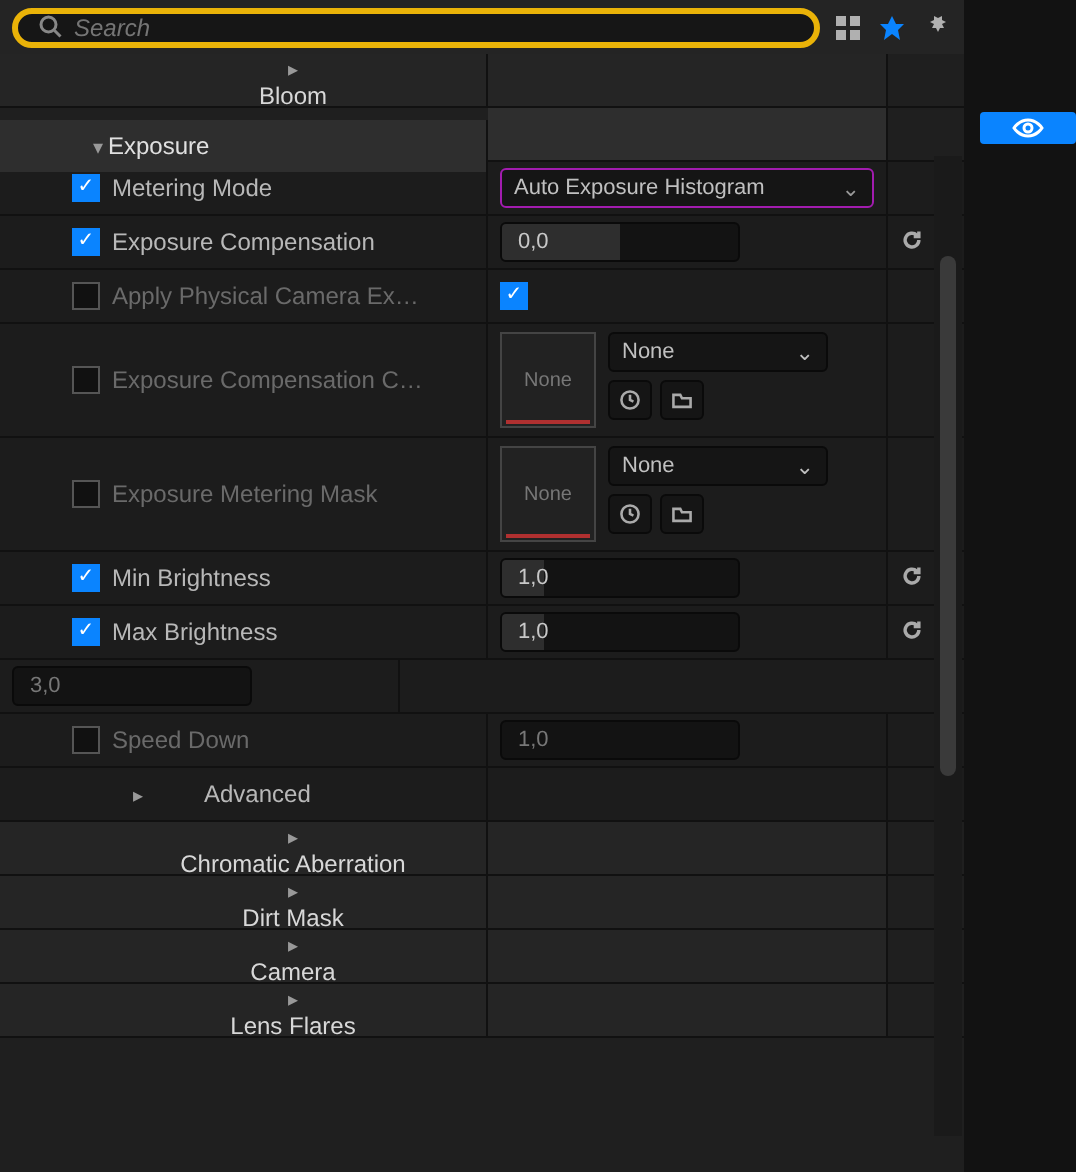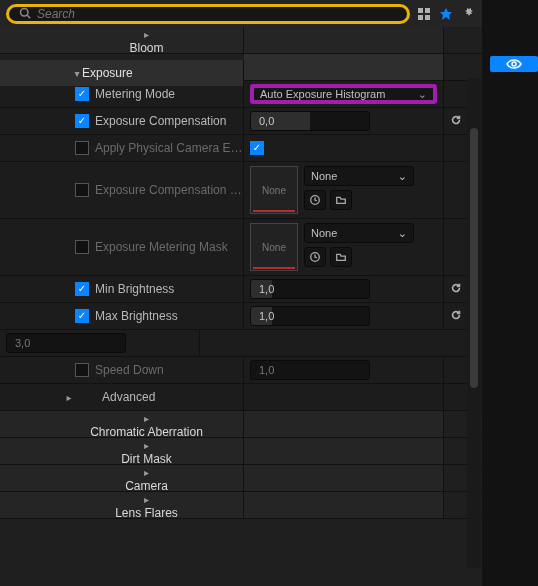--- a/index.html
+++ b/index.html
@@ -62,21 +62,21 @@
     width: 244px; display: flex; align-items: center; height: 100%;
     border-right: 1px solid #111;
   }
   .row .value-col {
     width: 200px; display: flex; align-items: center; padding: 0 6px; gap: 6px; height: 100%;
     border-right: 1px solid #111;
   }
   .row .reset-col { width: 24px; display:flex; align-items:center; justify-content:center; }
   .indent0 { padding-left: 50px; flex-direction: column; }
   .indent1 { padding-left: 64px; gap: 28px; }
-  .indent2 { padding-left: 75px; }
+  .indent2 { padding-left: 36px; }
   .ind-prop .label-col { gap: 6px; }
 
   .caret { width: 10px; text-align: center; color: #999; display:inline-block; }
   .caret.down::before { content: "▾"; font-size: 10px; }
   .caret.right::before { content: "▸"; font-size: 10px; }
 
   .section-head .label-col { background: #252525; font-weight: 500; color: #d8d8d8; }
   .section-head .value-col, .section-head .reset-col { background: #252525; }
   .group-head .label-col, .group-head .value-col, .group-head .reset-col { background: #2e2e2e; color:#e0e0e0; }
   .row.prop { background: #1c1c1c; }
@@ -84,21 +84,21 @@
   .row.prop.disabled .label-col { color: #6a6a6a; }
 
   .chk {
     width: 14px; height: 14px; border: 1px solid #555; background: #111;
     display:flex; align-items:center; justify-content:center; flex-shrink:0;
   }
   .chk.on { background: #0a84ff; border-color:#0a84ff; }
   .chk.on::before { content: "✓"; color:#fff; font-size: 10px; line-height:1; }
 
   .combo {
-    flex:1; height: 20px; background: #151515; border:4px solid #a21caf;
+    flex:1; height: 20px; background: #151515; border:1px solid #a21caf;
     display:flex; align-items:center; justify-content:space-between;
     padding: 0 6px; color:#c0c0c0; font-size: 11px; border-radius: 3px;
   }
   .combo .cv { flex:1; overflow:hidden; text-overflow:ellipsis; white-space:nowrap; }
   .combo .dd { color:#999; }
 
   .spin {
     width: 120px; height: 20px; background: #131313; border: 1px solid #0a0a0a;
     border-radius: 3px; color:#c8c8c8; font-size: 11px; padding: 0 8px;
     position: relative; overflow:hidden; display:flex; align-items:center;
@@ -176,21 +176,21 @@
     <div class="row section-head">
       <div class="label-col indent0">
         <span class="caret right"></span>
         <span class="label-text">Bloom</span>
       </div>
       <div class="value-col"></div>
         <div class="reset-col"></div>
     </div>
 
     <div class="row group-head">
-      <div class="label-col" style="padding-left:72px;margin-top:12px;">
+      <div class="label-col" style="padding-left:44px;margin-top:12px;">
         <span class="caret down"></span>
         <span class="label-text">Exposure</span>
       </div>
       <div class="value-col"></div>
         <div class="reset-col"></div>
     </div>
 
     <div class="row prop ind-prop">
       <div class="label-col indent2">
         <span class="chk on"></span>

